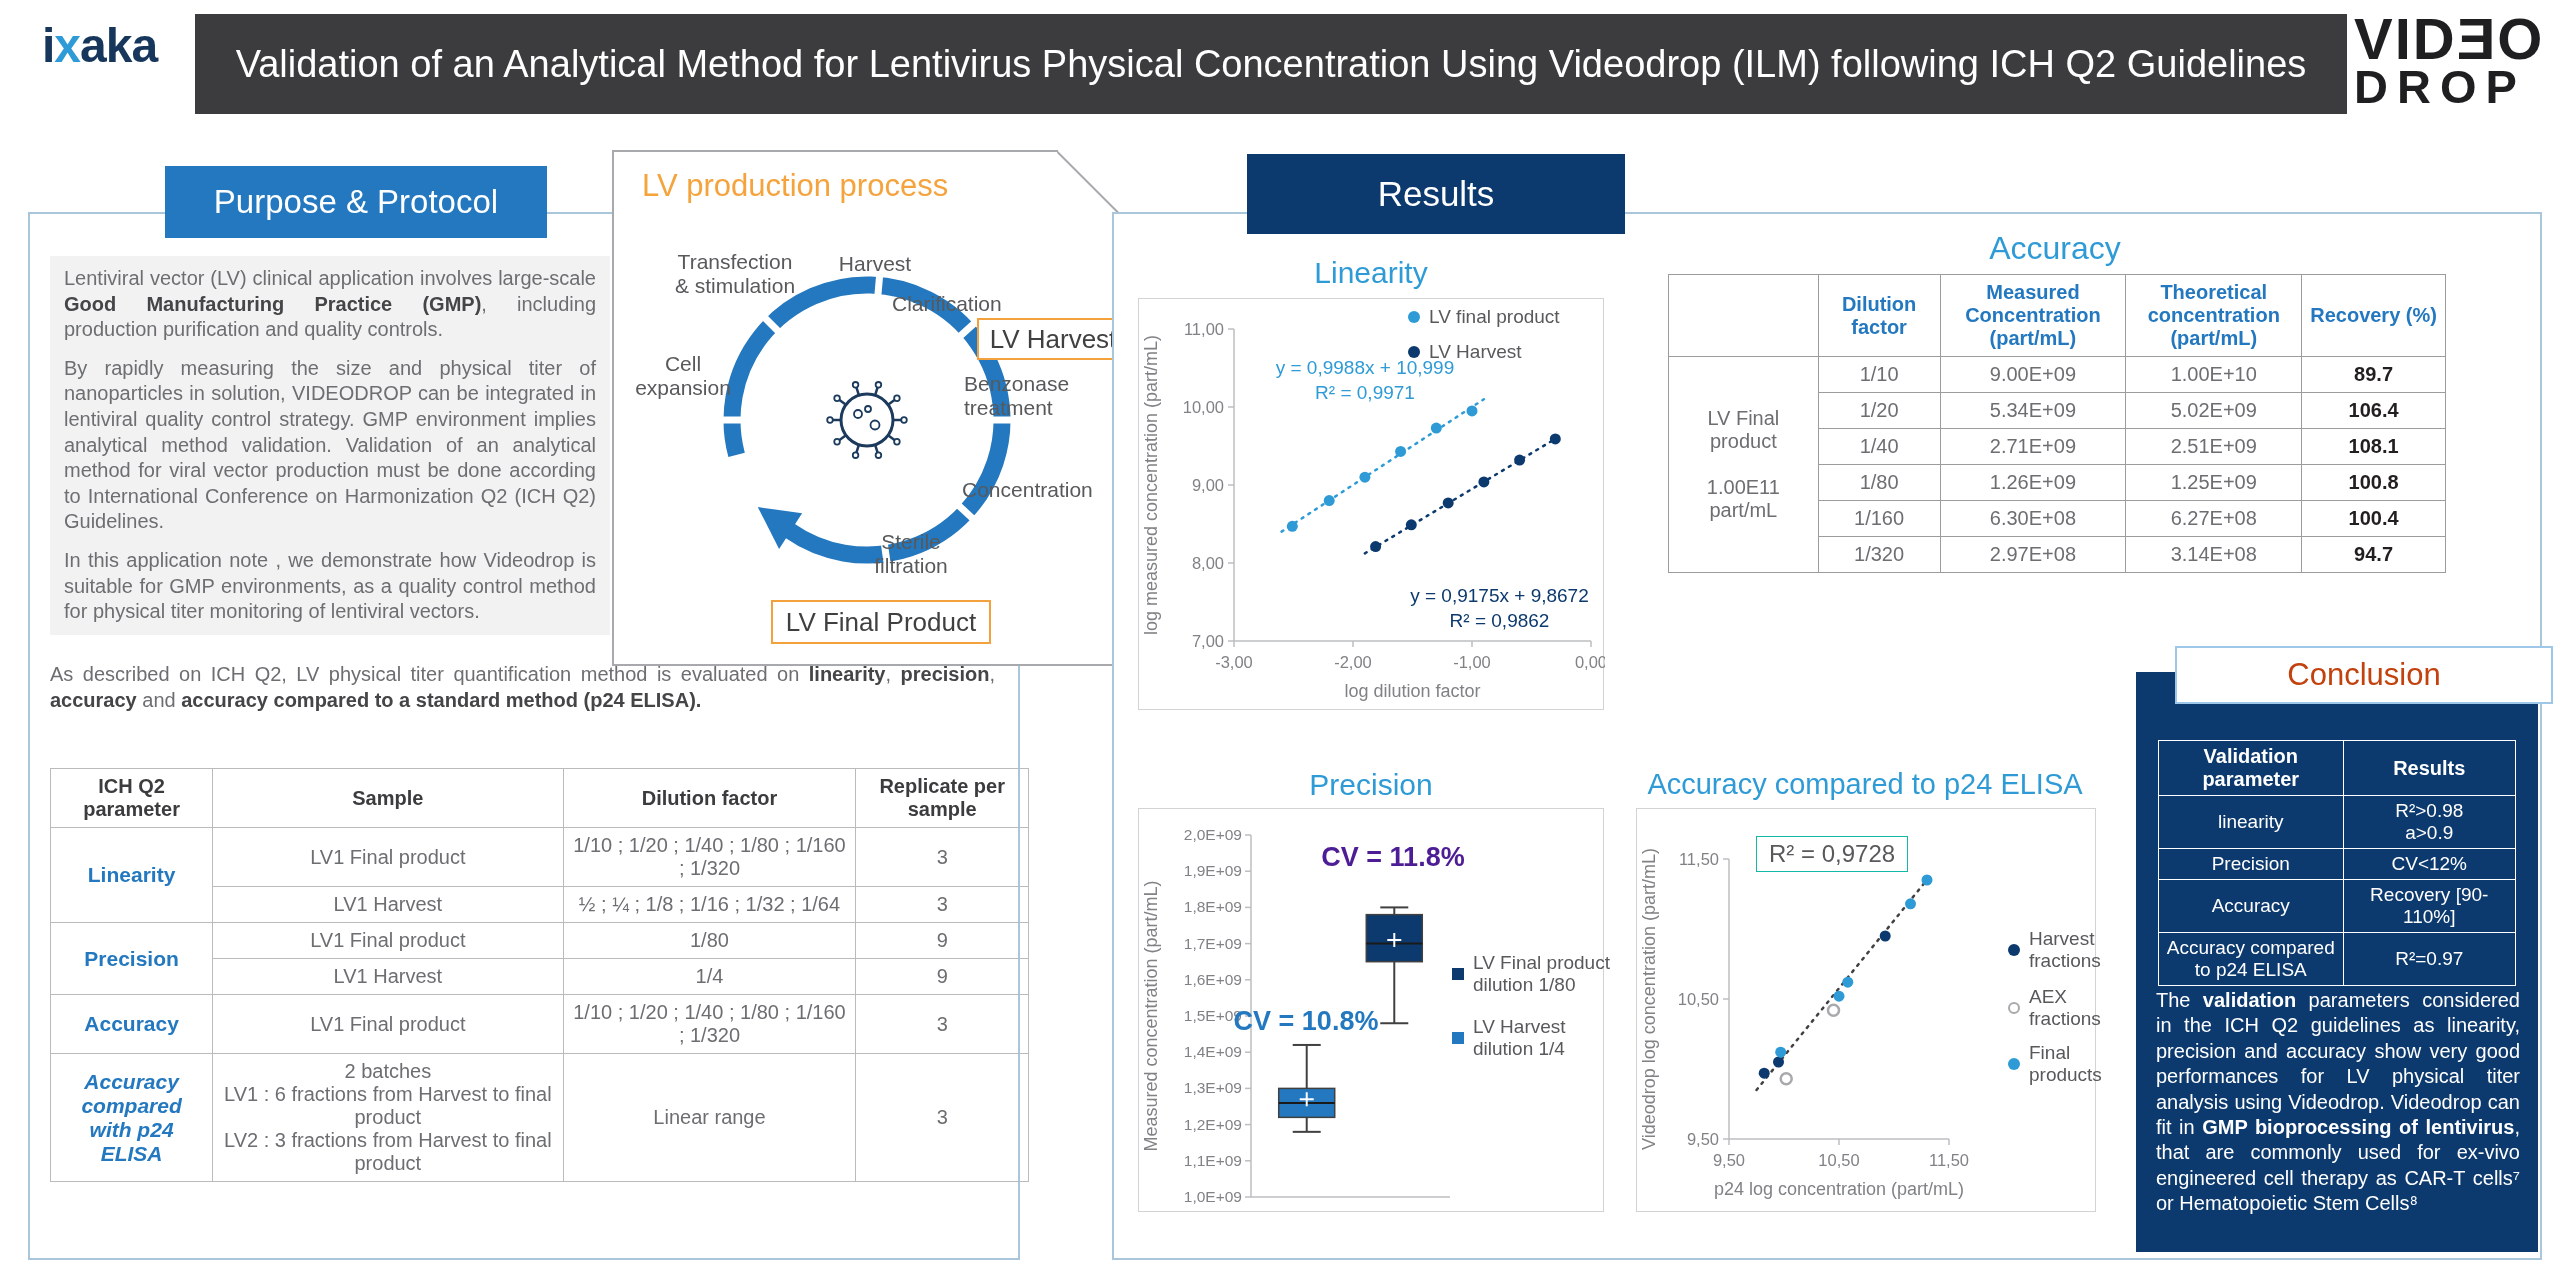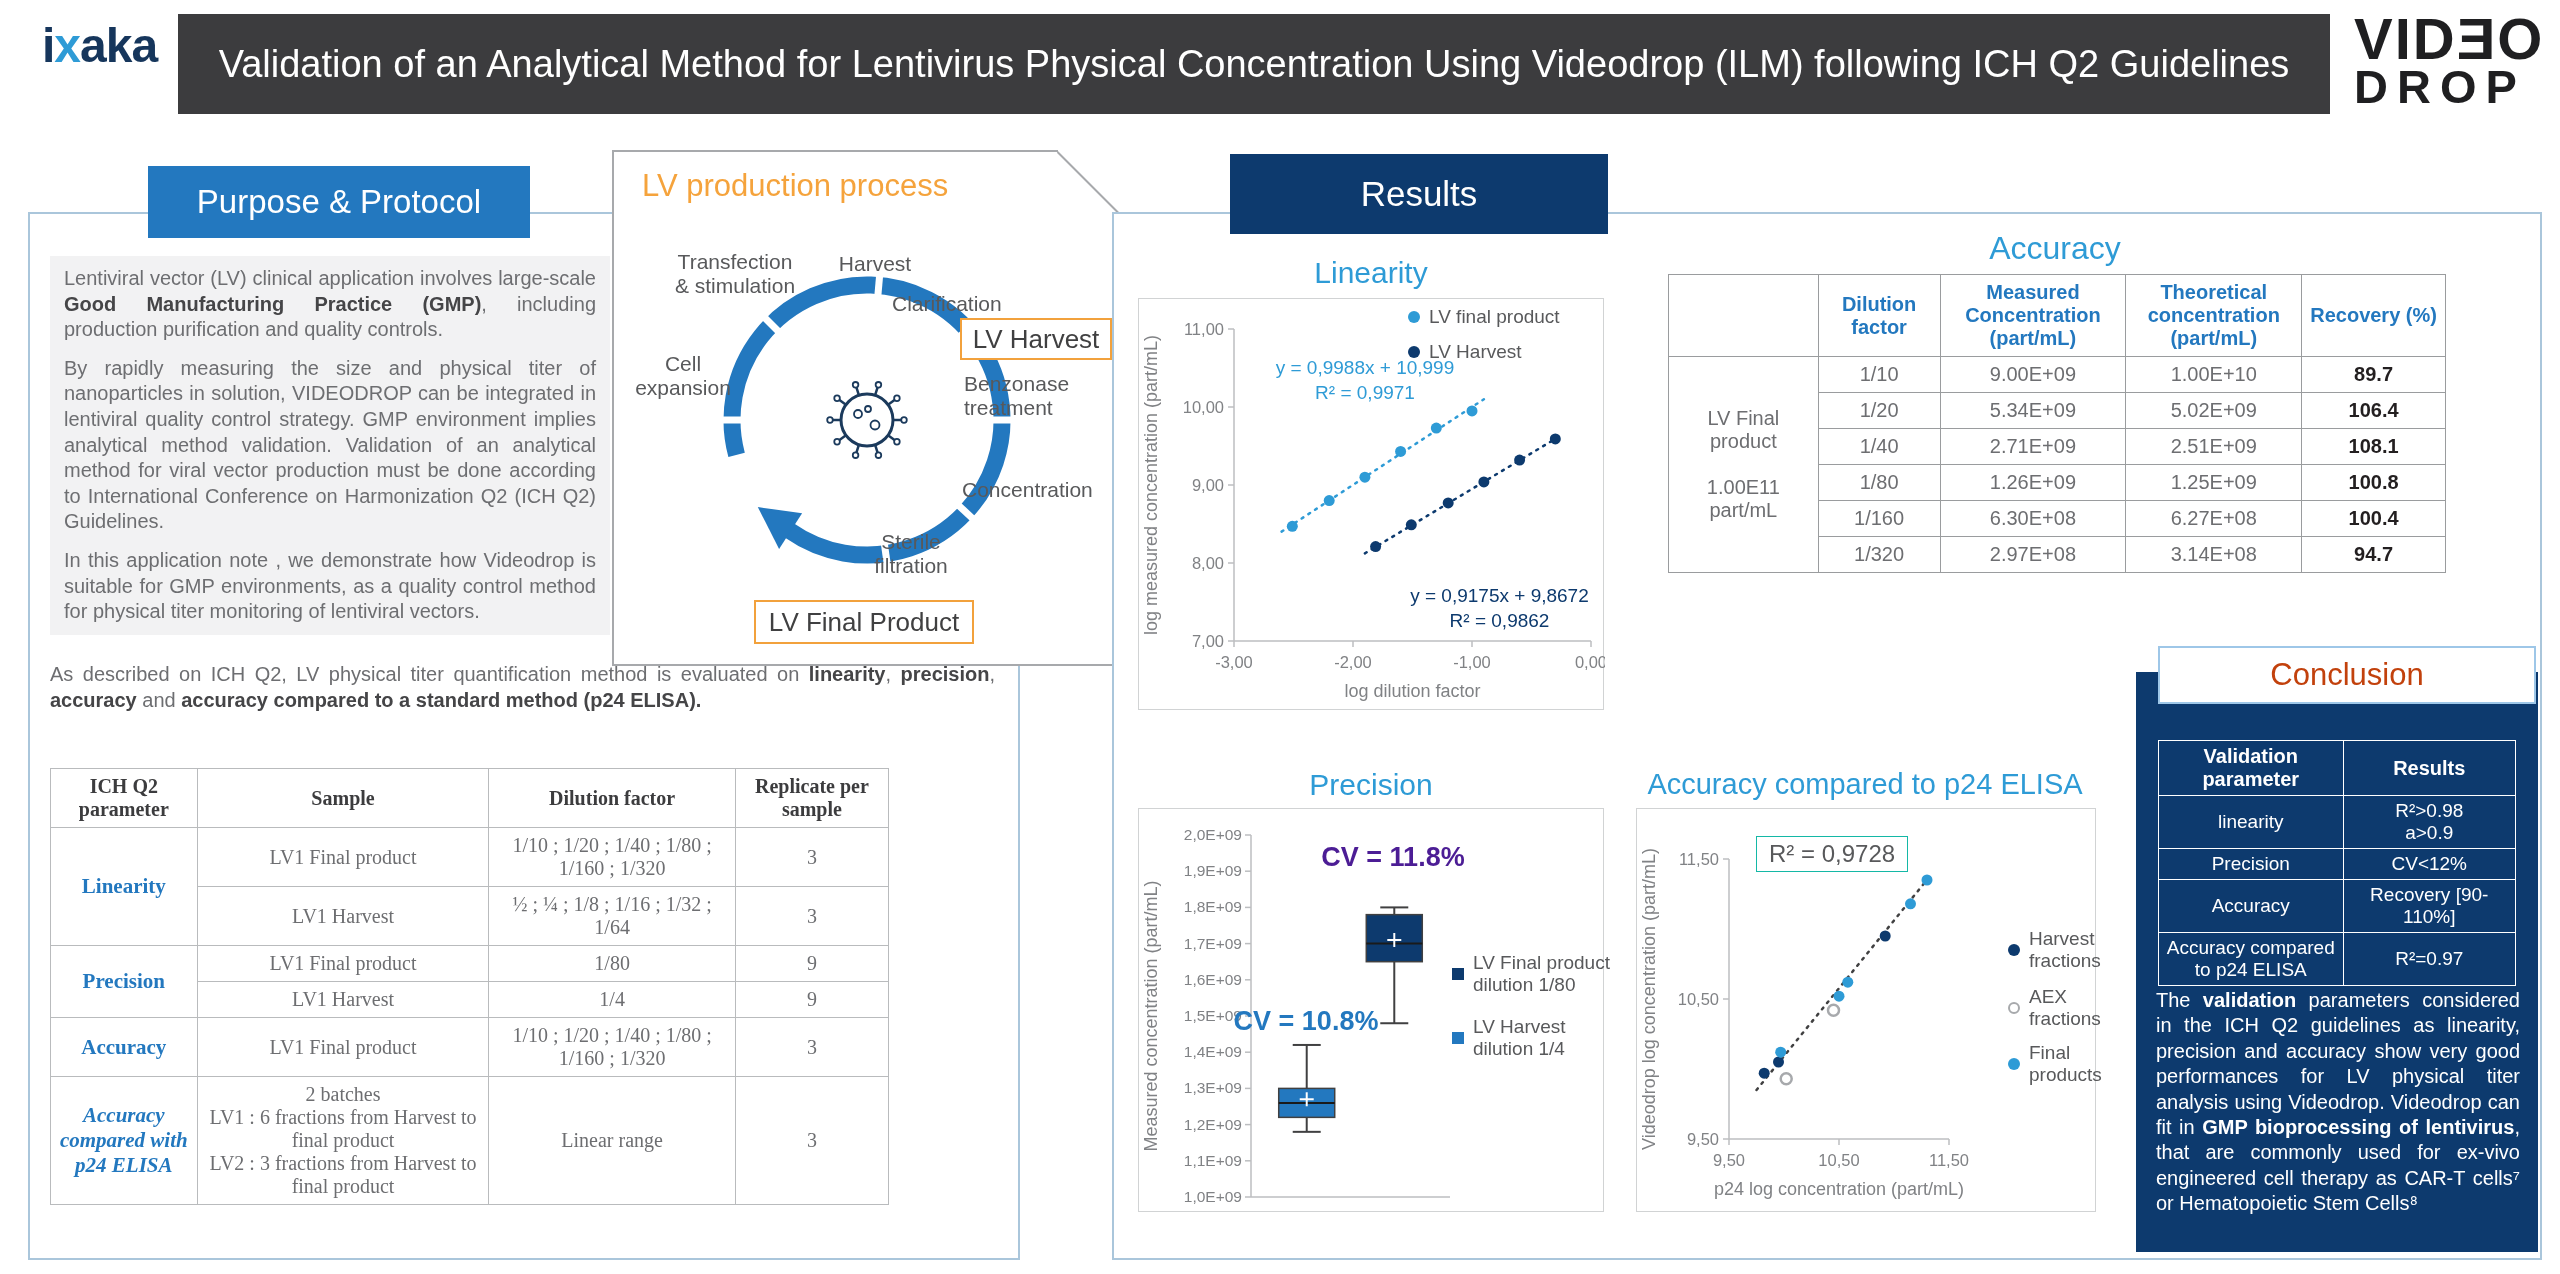--- a/index.html
+++ b/index.html
@@ -1,39 +1,39 @@
 <!DOCTYPE html>
 <html><head>
 <meta charset="utf-8">
 <style>
 *{margin:0;padding:0;box-sizing:border-box}
 body{background:#fff;font-family:"Liberation Sans","DejaVu Sans",sans-serif;}
 #page{position:relative;width:2560px;height:1274px;background:#fff;overflow:hidden;color:#58595b;}
 .abs{position:absolute;}
 .prel{white-space:pre-line;}
-.flexc{display:flex;align-items:center;justify-content:center;}
+.flexc{display:flex;align-items:center;justify-content:center;margin-left:17px;}
 .run-b{font-weight:700;color:#454547;}
 
 .logo-ixaka{left:42px;top:18px;font-size:48px;font-weight:700;color:#16365c;letter-spacing:-1px;}
 .logo-ixaka .lx{color:#2e9bd6;}
 .title-bar{left:178px;top:14px;width:2152px;height:100px;background:#3c3c3e;}
 .title-bar .t{color:#fff;font-size:38px;font-weight:400;text-align:center;padding:0 40px;}
 .videodrop{left:2354px;top:12px;width:200px;color:#1f1f21;font-weight:700;line-height:.92;}
 .vd1{font-size:58px;letter-spacing:2px;}
 .vd2{font-size:47px;letter-spacing:9px;}
 
 .panel{border:2px solid #aac6db;background:#fff;}
 .sec-head{color:#fff;font-size:33px;}
 .blue-title{color:#2e9bd6;text-align:center;}
 
 .ptext p{font-size:20px;color:#6d6e71;line-height:1.28;text-align:justify;margin-bottom:13px;}
 .ptext p:last-child{margin-bottom:0;}
 
 table{border-collapse:collapse;}
-.ptable{width:839px;font-size:20px;color:#6d6e71;font-family:Liberation Serif, serif;}
+.ptable{width:979px;font-size:20px;color:#6d6e71;}
 .ptable th,.ptable td{border:1px solid #b9bbbd;padding:6px 8px;text-align:center;vertical-align:middle;}
 .ptable th{color:#3c3c3e;font-weight:700;font-size:20px;}
 .ptable td.param{color:#2378bf;font-weight:700;font-size:21px;}
 .ptable td.param.it{font-style:italic;}
 .acct{width:778px;font-size:20px;color:#6d6e71;background:#fff;}
 .acct th,.acct td{border:1px solid #9a9c9e;padding:6px 6px;text-align:center;vertical-align:middle;}
 .acct th{color:#2378bf;font-weight:700;font-size:20px;}
 .acct td.rec{font-weight:700;color:#231f20;}
 .conct{width:358px;color:#fff;font-size:19px;}
 .conct th,.conct td{border:1px solid #fff;padding:4px 6px;text-align:center;vertical-align:middle;}

